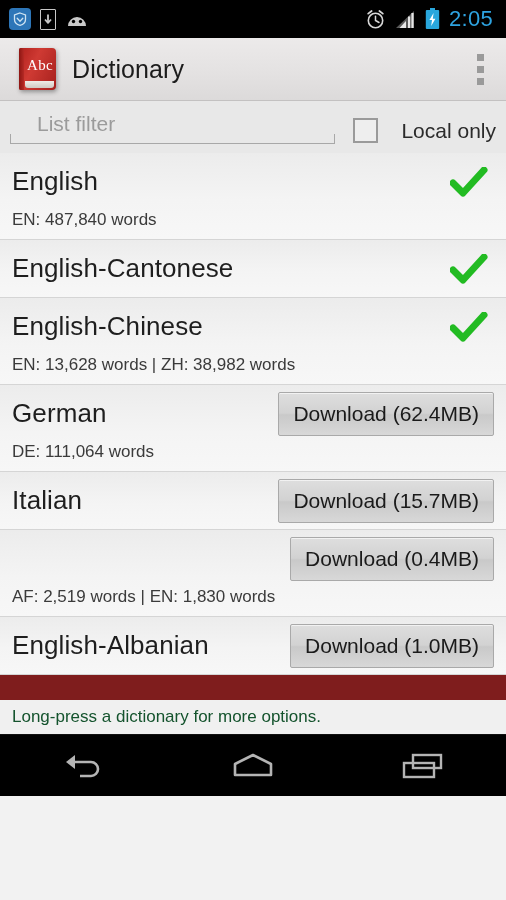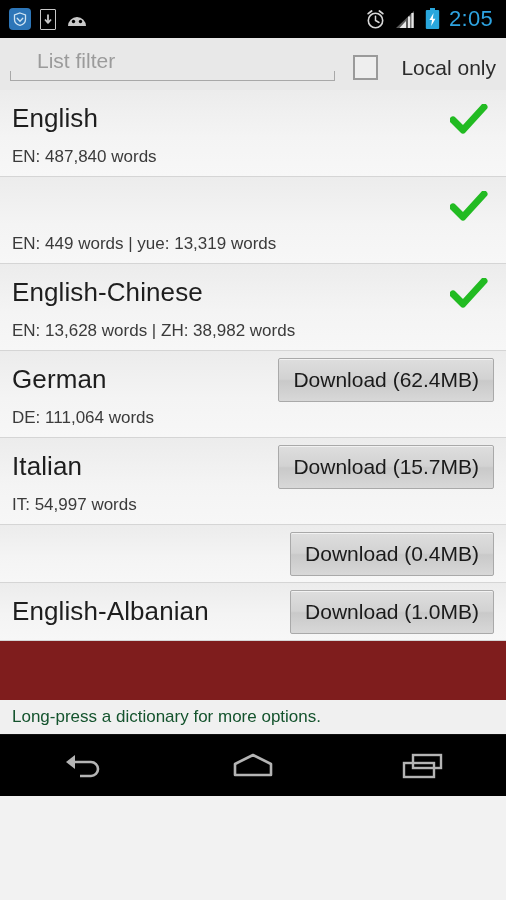--- a/index.html
+++ b/index.html
@@ -182,20 +182,34 @@
         <svg width="15" height="22" viewBox="0 0 15 22">
           <rect x="5" y="0" width="5" height="2" fill="#29a7dd"></rect>
           <rect x="0.8" y="2" width="13.4" height="19" rx="1" fill="#29a7dd"></rect>
           <path d="M8.6 5 L4.4 12 L7 12 L6.2 18 L10.4 10.8 L7.8 10.8 Z" fill="#ffffff"></path>
         </svg>
       </span>
       <span class="sb-clock">2:05</span>
     </div>
   </div>
 
+  <div class="actionbar">
+    <div class="app-icon">
+      <div class="book">
+        <div class="book-abc">Abc</div>
+        <div class="book-pages"></div>
+      </div>
+    </div>
+    <div class="app-title">Dictionary</div>
+    <div class="overflow">
+      <span></span>
+        <span></span>
+        <span></span>
+    </div>
+  </div>
 
   <div class="filterbar">
     <div class="filter-input-wrap">
       <input class="filter-input" type="text" placeholder="List filter" style="">
       <div class="filter-underline"></div>
     </div>
     <div class="chk-wrap">
       <span class="chkbox"></span>
       <span class="chk-label">Local only</span>
     </div>
@@ -209,27 +223,27 @@
           <div class="row-right">
             <span class="check"><svg width="38" height="30" viewBox="0 0 38 30">
                 <path d="M3 16 L13 26 L34 3" fill="none" stroke="#22bb22" stroke-width="7" stroke-linecap="round" stroke-linejoin="round"></path>
               </svg></span>
           </div>
         </div>
         <div class="row-sub">EN: 487,840 words</div>
       </div>
       <div class="row">
         <div class="row-main">
+          <div class="row-title">English-Cantonese</div>
           <div class="row-right">
             <span class="check"><svg width="38" height="30" viewBox="0 0 38 30">
                 <path d="M3 16 L13 26 L34 3" fill="none" stroke="#22bb22" stroke-width="7" stroke-linecap="round" stroke-linejoin="round"></path>
               </svg></span>
           </div>
         </div>
-        <div class="row-sub">EN: 449 words | yue: 13,319 words</div>
       </div>
       <div class="row">
         <div class="row-main">
           <div class="row-title">English-Chinese</div>
           <div class="row-right">
             <span class="check"><svg width="38" height="30" viewBox="0 0 38 30">
                 <path d="M3 16 L13 26 L34 3" fill="none" stroke="#22bb22" stroke-width="7" stroke-linecap="round" stroke-linejoin="round"></path>
               </svg></span>
           </div>
         </div>
@@ -244,28 +258,28 @@
         </div>
         <div class="row-sub">DE: 111,064 words</div>
       </div>
       <div class="row">
         <div class="row-main">
           <div class="row-title">Italian</div>
           <div class="row-right">
             <button class="dl-btn">Download (15.7MB)</button>
           </div>
         </div>
-        <div class="row-sub">IT: 54,997 words</div>
       </div>
       <div class="row">
         <div class="row-main">
           <div class="row-right">
             <button class="dl-btn">Download (0.4MB)</button>
           </div>
         </div>
+        <div class="row-sub">AF: 2,519 words | EN: 1,830 words</div>
       </div>
       <div class="row">
         <div class="row-main">
           <div class="row-title">English-Albanian</div>
           <div class="row-right">
             <button class="dl-btn">Download (1.0MB)</button>
           </div>
         </div>
       </div>
     </div>

